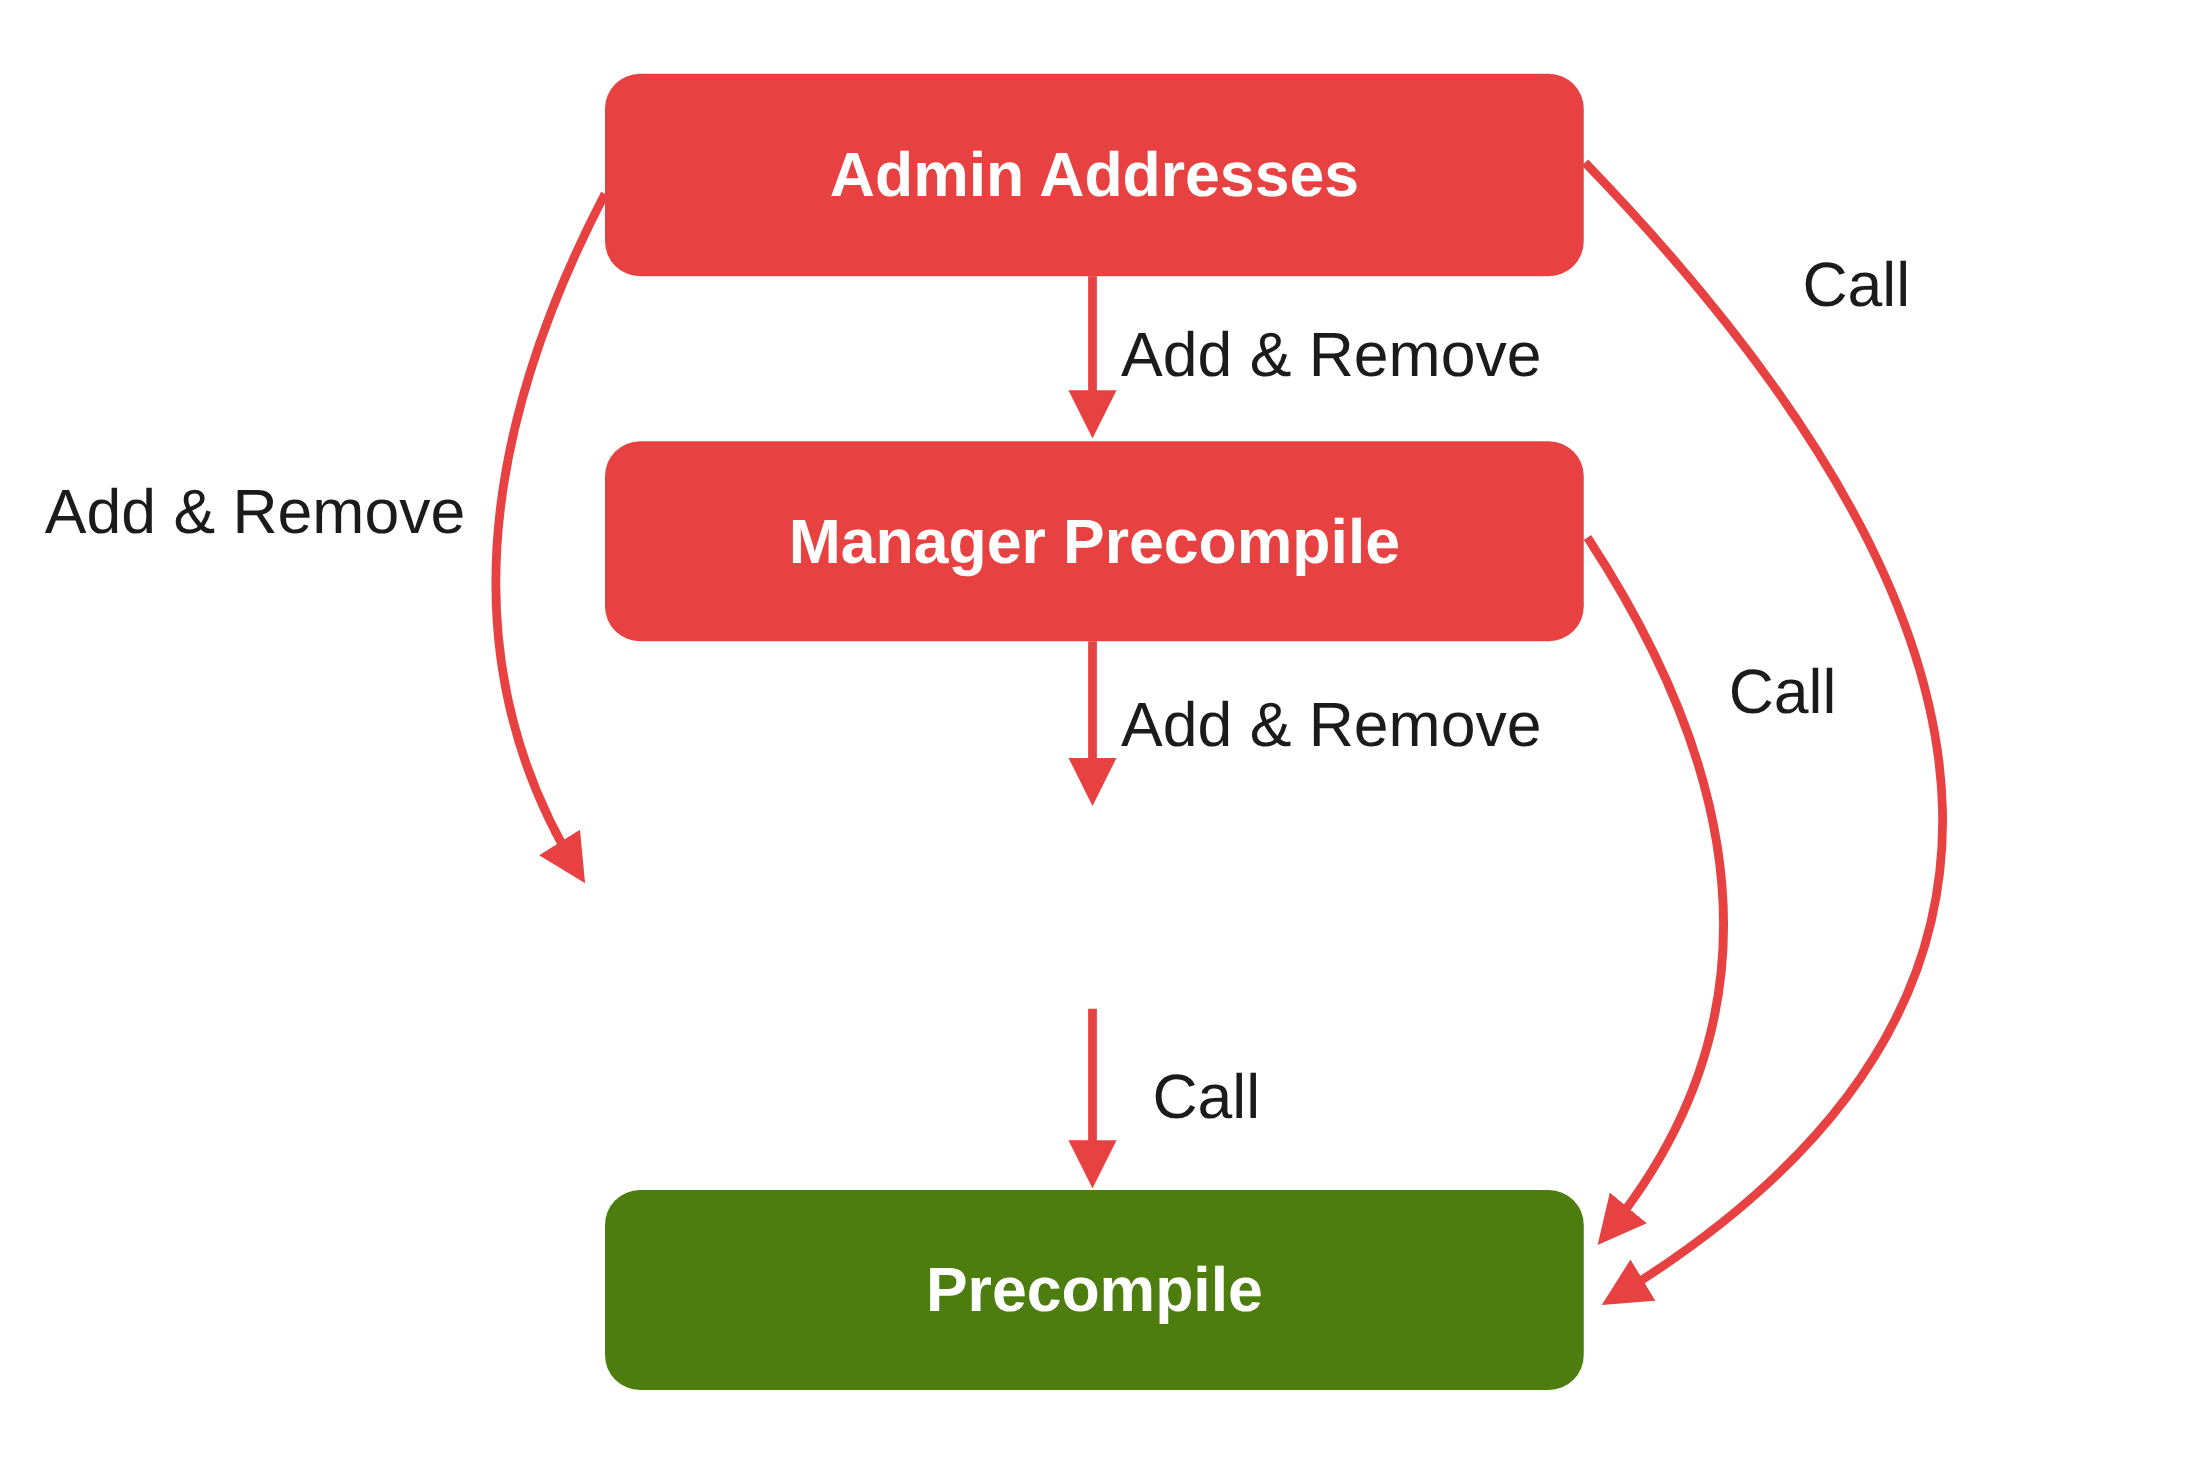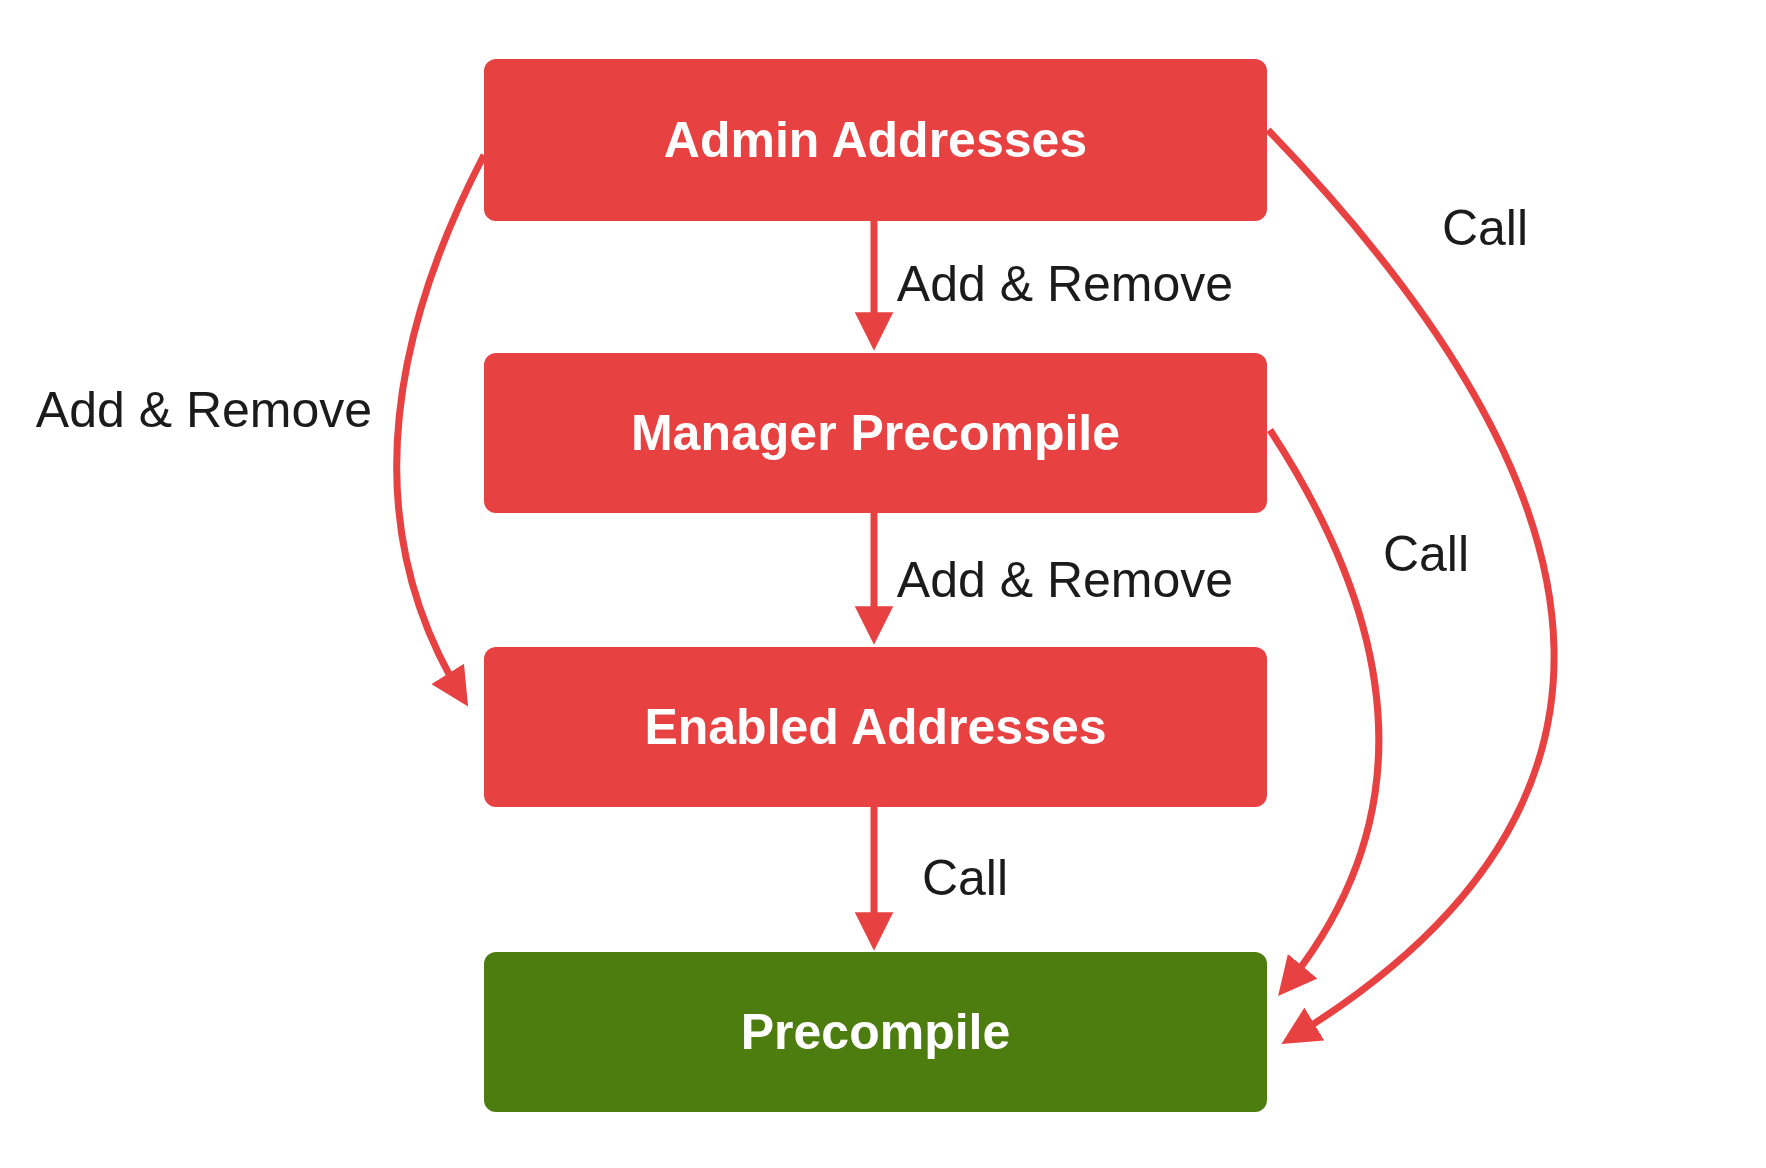--- a/index.html
+++ b/index.html
@@ -16,21 +16,21 @@
   #edge-layer {
     position: absolute;
     left: 0;
     top: 0;
   }
   .node {
     position: absolute;
     display: flex;
     align-items: center;
     justify-content: center;
-    border-radius: 12px;
+    border-radius: 28px;
     box-sizing: border-box;
   }
   .node .node-label {
     font-weight: bold;
     font-size: 50px;
     letter-spacing: 0px;
     white-space: nowrap;
   }
   .edge-label {
     position: absolute;
@@ -62,19 +62,16 @@
     <div class="edge-label" style="left: 965px; top: 878px; color: rgb(27, 27, 27);">Call</div>
     <div class="edge-label" style="left: 204px; top: 410px; color: rgb(27, 27, 27);">Add &amp; Remove</div>
     <div class="edge-label" style="left: 1485px; top: 228px; color: rgb(27, 27, 27);">Call</div>
     <div class="edge-label" style="left: 1426px; top: 554px; color: rgb(27, 27, 27);">Call</div>
     <div class="node" style="left: 484px; top: 59px; width: 783px; height: 162px; background: rgb(232, 65, 66);">
       <span class="node-label" style="color: rgb(255, 255, 255);">Admin Addresses</span>
     </div>
     <div class="node" style="left: 484px; top: 353px; width: 783px; height: 160px; background: rgb(232, 65, 66);">
       <span class="node-label" style="color: rgb(255, 255, 255);">Manager Precompile</span>
     </div>
-    <div class="node" style="left: 484px; top: 647px; width: 783px; height: 160px; background: rgb(232, 65, 66);">
-      <span class="node-label" style="color: rgb(255, 255, 255);">Enabled Addresses</span>
-    </div>
     <div class="node" style="left: 484px; top: 952px; width: 783px; height: 160px; background: #4d7c0f;">
       <span class="node-label" style="color: rgb(255, 255, 255);">Precompile</span>
     </div>
   </div>
 
 </body></html>

